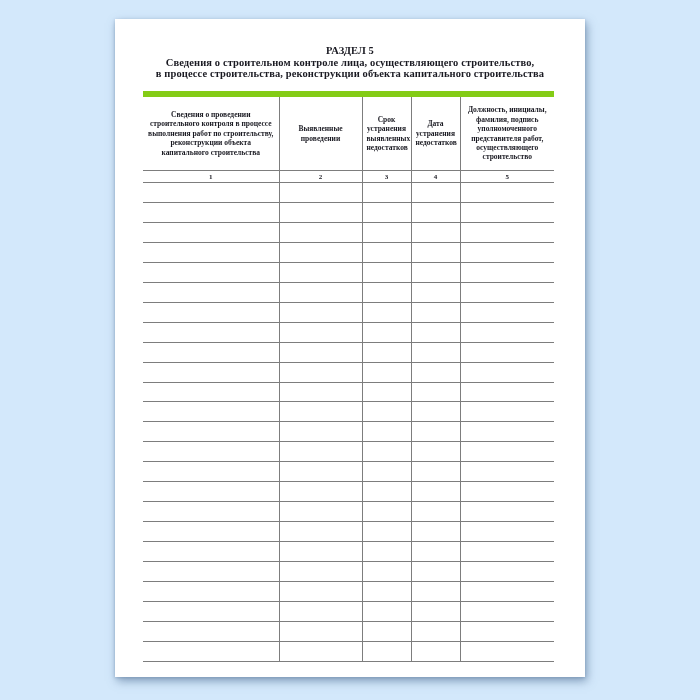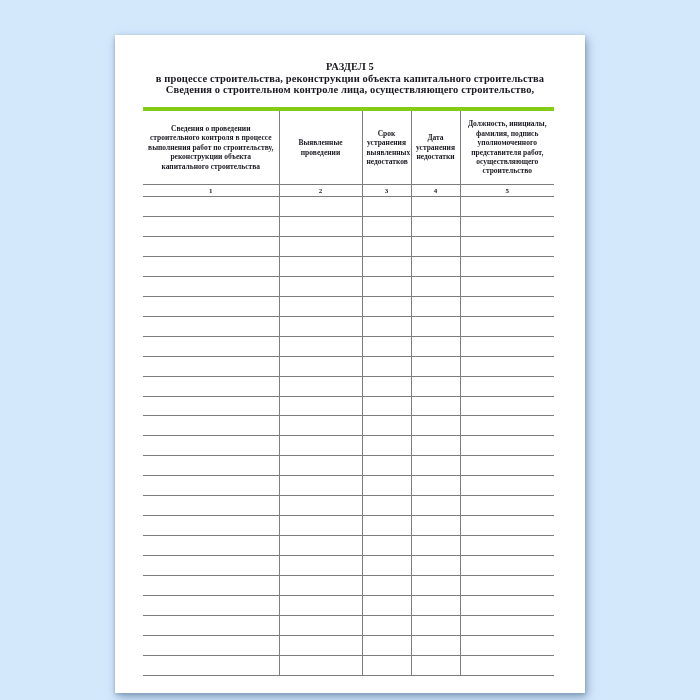--- a/index.html
+++ b/index.html
@@ -15,21 +15,20 @@
     overflow: hidden;
   }
   .paper {
     position: absolute;
     left: 115px;
     top: 19px;
     width: 470px;
     height: 658px;
     background: #ffffff;
     box-shadow: 2px 4px 9px rgba(104, 134, 167, 0.75), 0 1px 3px rgba(104, 134, 167, 0.45);
-    margin-top: 16px;
   }
   .title-block {
     position: absolute;
     left: 0;
     top: 26px;
     width: 100%;
     text-align: center;
     color: #1a1a22;
     font-weight: bold;
     font-size: 10.5px;
@@ -40,21 +39,21 @@
     display: block;
   }
   table.doc-table {
     position: absolute;
     left: 28px;
     top: 72px;
     width: 411px;
     border-collapse: collapse;
     table-layout: fixed;
     color: #1a1a22;
-    border-top: 4px solid #84cc16;
+    border-top: 6px solid #84cc16;
   }
   table.doc-table tr {
     border-bottom: 1px solid #7d7d7d;
   }
   table.doc-table th,
   table.doc-table td {
     border-left: 1px solid #7d7d7d;
     overflow: hidden;
   }
   table.doc-table th:first-child,
@@ -84,38 +83,38 @@
     padding: 0;
   }
 </style>
 </head>
 <body>
 
 <div class="paper">
 
   <div class="title-block">
     <span class="t-line">РАЗДЕЛ 5</span>
+    <span class="t-line">Сведения о строительном контроле лица, осуществляющего строительство,</span>
     <span class="t-line">в процессе строительства, реконструкции объекта капитального строительства</span>
-    <span class="t-line">Сведения о строительном контроле лица, осуществляющего строительство,</span>
   </div>
 
   <table class="doc-table">
     <colgroup>
       <col style="width:136px">
       <col style="width:83px">
       <col style="width:49px">
       <col style="width:49px">
       <col style="width:94px">
     </colgroup>
     <thead>
       <tr class="header-row">
         <th>Сведения о проведении строительного контроля в процессе выполнения работ по строительству, реконструкции объекта капитального строительства</th>
         <th>Выявленные проведении</th>
         <th>Срок устранения выявленных недостатков</th>
-        <th>Дата устранения недостатки</th>
+        <th>Дата устранения недостатков</th>
         <th>Должность, инициалы, фамилия, подпись уполномоченного представителя работ, осуществляющего строительство</th>
       </tr>
       <tr class="num-row">
         <td>1</td>
         <td>2</td>
         <td>3</td>
         <td>4</td>
         <td>5</td>
       </tr>
     </thead>

